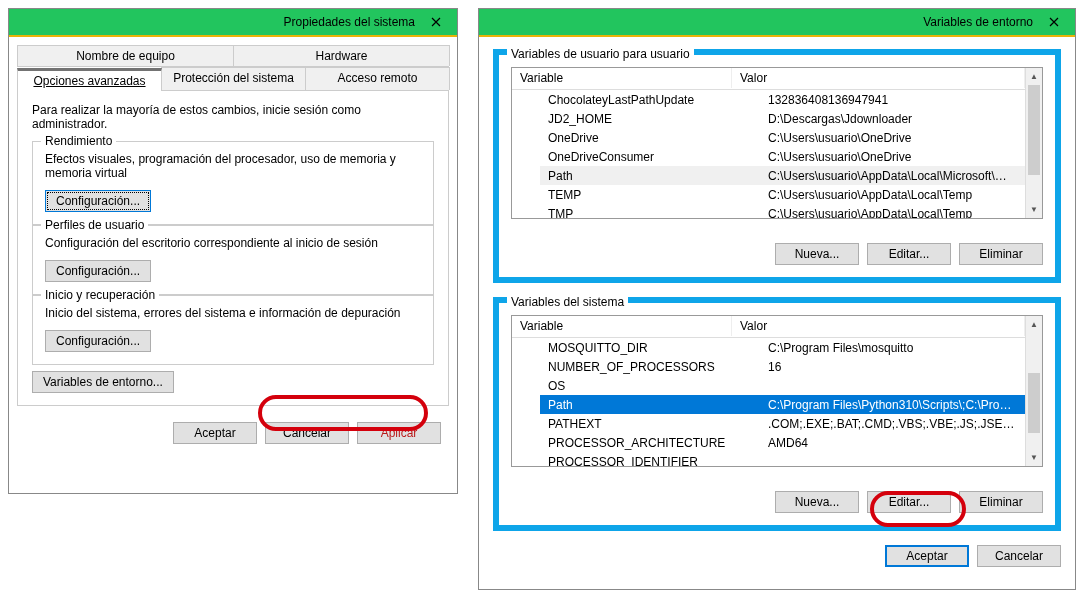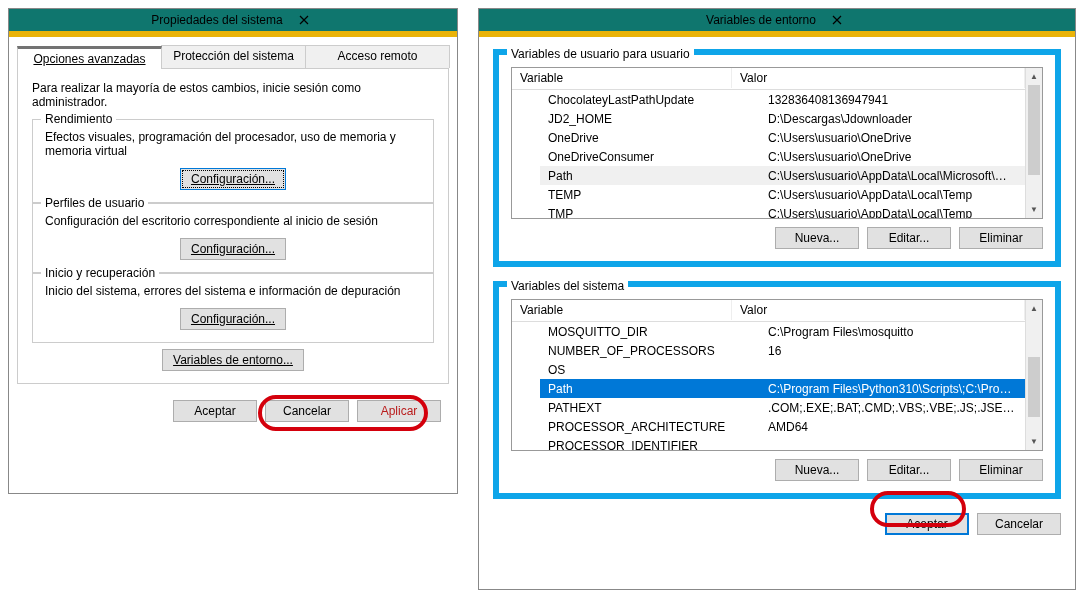--- a/index.html
+++ b/index.html
@@ -2,44 +2,44 @@
 <html><head>
 <meta charset="utf-8">
 <style>
 * { box-sizing: border-box; margin: 0; padding: 0; font-family: "Segoe UI", Tahoma, sans-serif; font-size: 12px; }
 body { background: #fff; width:1083px; height:598px; position:relative; }
 
 .window {
   position: absolute; background:#fff; border:1px solid #888;
 }
 .titlebar {
-  height:28px; display:flex; align-items:center; justify-content:center;
-  padding:0 0 0 10px; background:#0f766e; border-bottom:6px solid #eab308;
+  height:28px; display:flex; align-items:center; justify-content:flex-end;
+  padding:0 0 0 10px; background:#22c55e; border-bottom:2px solid #eab308;
 }
 .titlebar .title { font-size:12px; }
 .titlebar .close { width:42px; height:100%; display:flex; align-items:center; justify-content:center; cursor:pointer; }
 
 .tabstrip { margin:8px 8px 0 8px; }
 .tabrow { display:flex; border-bottom:1px solid #ccc; }
 .tab { padding:3px 10px; border:1px solid #ccc; border-bottom:none; background:#f0f0f0; font-size:12px; cursor:pointer; margin-right:-1px; flex:1; text-align:center; }
 .tab.active { background:#fff; border-top:3px solid #737373; position:relative; top:1px;text-decoration:underline; }
 .tab-body { border:1px solid #ccc; border-top:none; padding:12px 14px; margin:0 8px 8px 8px; }
 
 .note { margin-bottom:10px; }
 
 .groupbox { border:1px solid #ccc; padding:10px 12px 12px 12px; margin-bottom:0; position:relative; }
 .groupbox .legend { position:absolute; top:-8px; left:8px; background:#fff; padding:0 4px; }
 
 .btn { min-width:84px; padding:3px 10px; background:#e1e1e1; border:1px solid #adadad; cursor:pointer; text-align:center; }
 .btn.focus { outline:1px dotted #000; outline-offset:-3px; border:1px solid #0078d7; }
 .btn.def { border:1px solid #0078d7; box-shadow: inset 0 0 0 1px #0078d7; }
 .btn.disabled { color:#b91c1c; cursor:default; }
 
-.right { display:flex; justify-content:center;text-decoration:underline; }
-.btnrow { display:flex; gap:8px; justify-content:flex-end; margin-top:8px; }
+.right { display:flex; justify-content:flex-start; }
+.btnrow { display:flex; gap:8px; justify-content:flex-end; margin-top:24px; }
 
 .env-content { padding:12px 14px; }
 .env-group { border:6px solid #0ea5e9; padding:12px; margin-bottom:14px; position:relative; }
 .env-group .legend { position:absolute; top:-8px; left:8px; background:#fff; padding:0 4px; }
 
 .list-wrap { border:1px solid #999; height:152px; position:relative; display:flex; }
 .list { flex:1; overflow:hidden; }
 .list .hdr { display:flex; background:#fff; border-bottom:1px solid #ddd; height:22px; align-items:flex-start; }
 .list .hdr .col { padding:3px 8px; border-right:1px solid #eee; font-weight:400; }
 .list .rows { }
@@ -66,20 +66,24 @@
     <span class="title">Propiedades del sistema</span>
     <div class="close">
       <svg width="10" height="10" viewBox="0 0 10 10">
           <path d="M1 1 L9 9 M9 1 L1 9" stroke="#000" stroke-width="1.2"></path>
         </svg>
     </div>
   </div>
 
   <div class="tabstrip">
     <div class="tabrow">
+      <div class="tab">Nombre de equipo</div>
+      <div class="tab">Hardware</div>
+    </div>
+    <div class="tabrow">
       <div class="tab active">Opciones avanzadas</div>
       <div class="tab">Protección del sistema</div>
       <div class="tab">Acceso remoto</div>
     </div>
   </div>
 
   <div class="tab-body">
     <div class="note">Para realizar la mayoría de estos cambios, inicie sesión como administrador.</div>
 
     <div class="groupbox">

